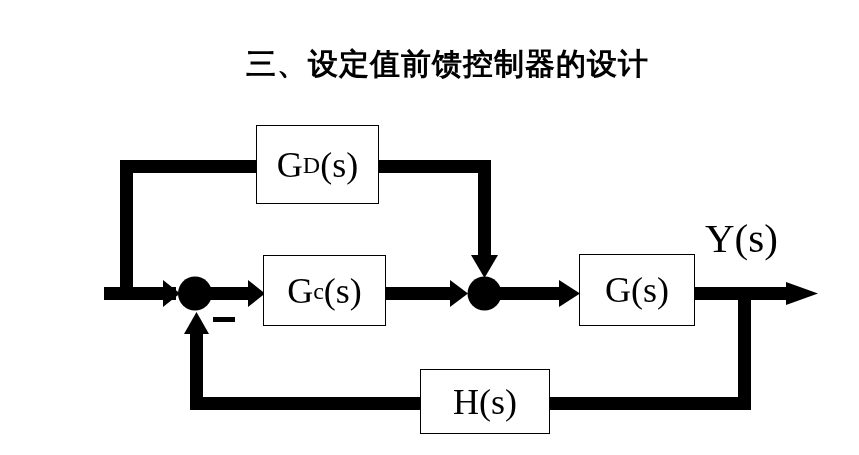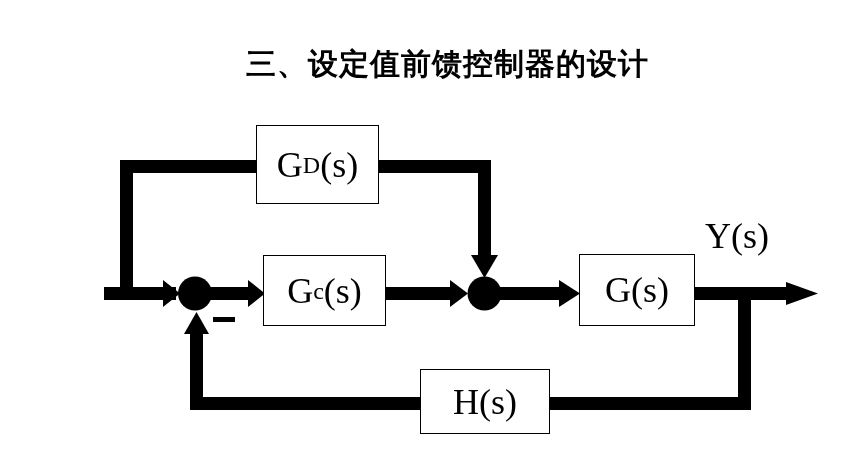--- a/index.html
+++ b/index.html
@@ -4,21 +4,21 @@
 <style>
   html, body { margin:0; padding:0; background:#ffffff; }
   body { width:859px; height:455px; position:relative; overflow:hidden; }
   #stage { position:absolute; left:0; top:0; width:859px; height:455px; }
   .title {
     position:absolute; left:18px; top:44px; width:859px; text-align:center;
     font-family:"DejaVu Serif", serif; font-weight:bold; font-size:30px; color:#000;
     letter-spacing:1px;
   }
   .lbl {
-    position:absolute; font-family:"Liberation Serif", serif; font-size:36px; color:#000;
+    position:absolute; font-family:"Liberation Serif", serif; font-size:41px; color:#000;
     line-height:1; white-space:nowrap;
   }
   .box {
     position:absolute; border:1.5px solid #000; background:#fff; box-sizing:border-box;
     display:flex; align-items:center; justify-content:center;
     font-family:"Liberation Serif", serif; font-size:36px; color:#000;
   }
   .box sub { font-size:24px; vertical-align:-9px; line-height:0; }
   .minus { position:absolute; left:213px; top:317px; width:22px; height:5px; background:#000; }
 </style>

